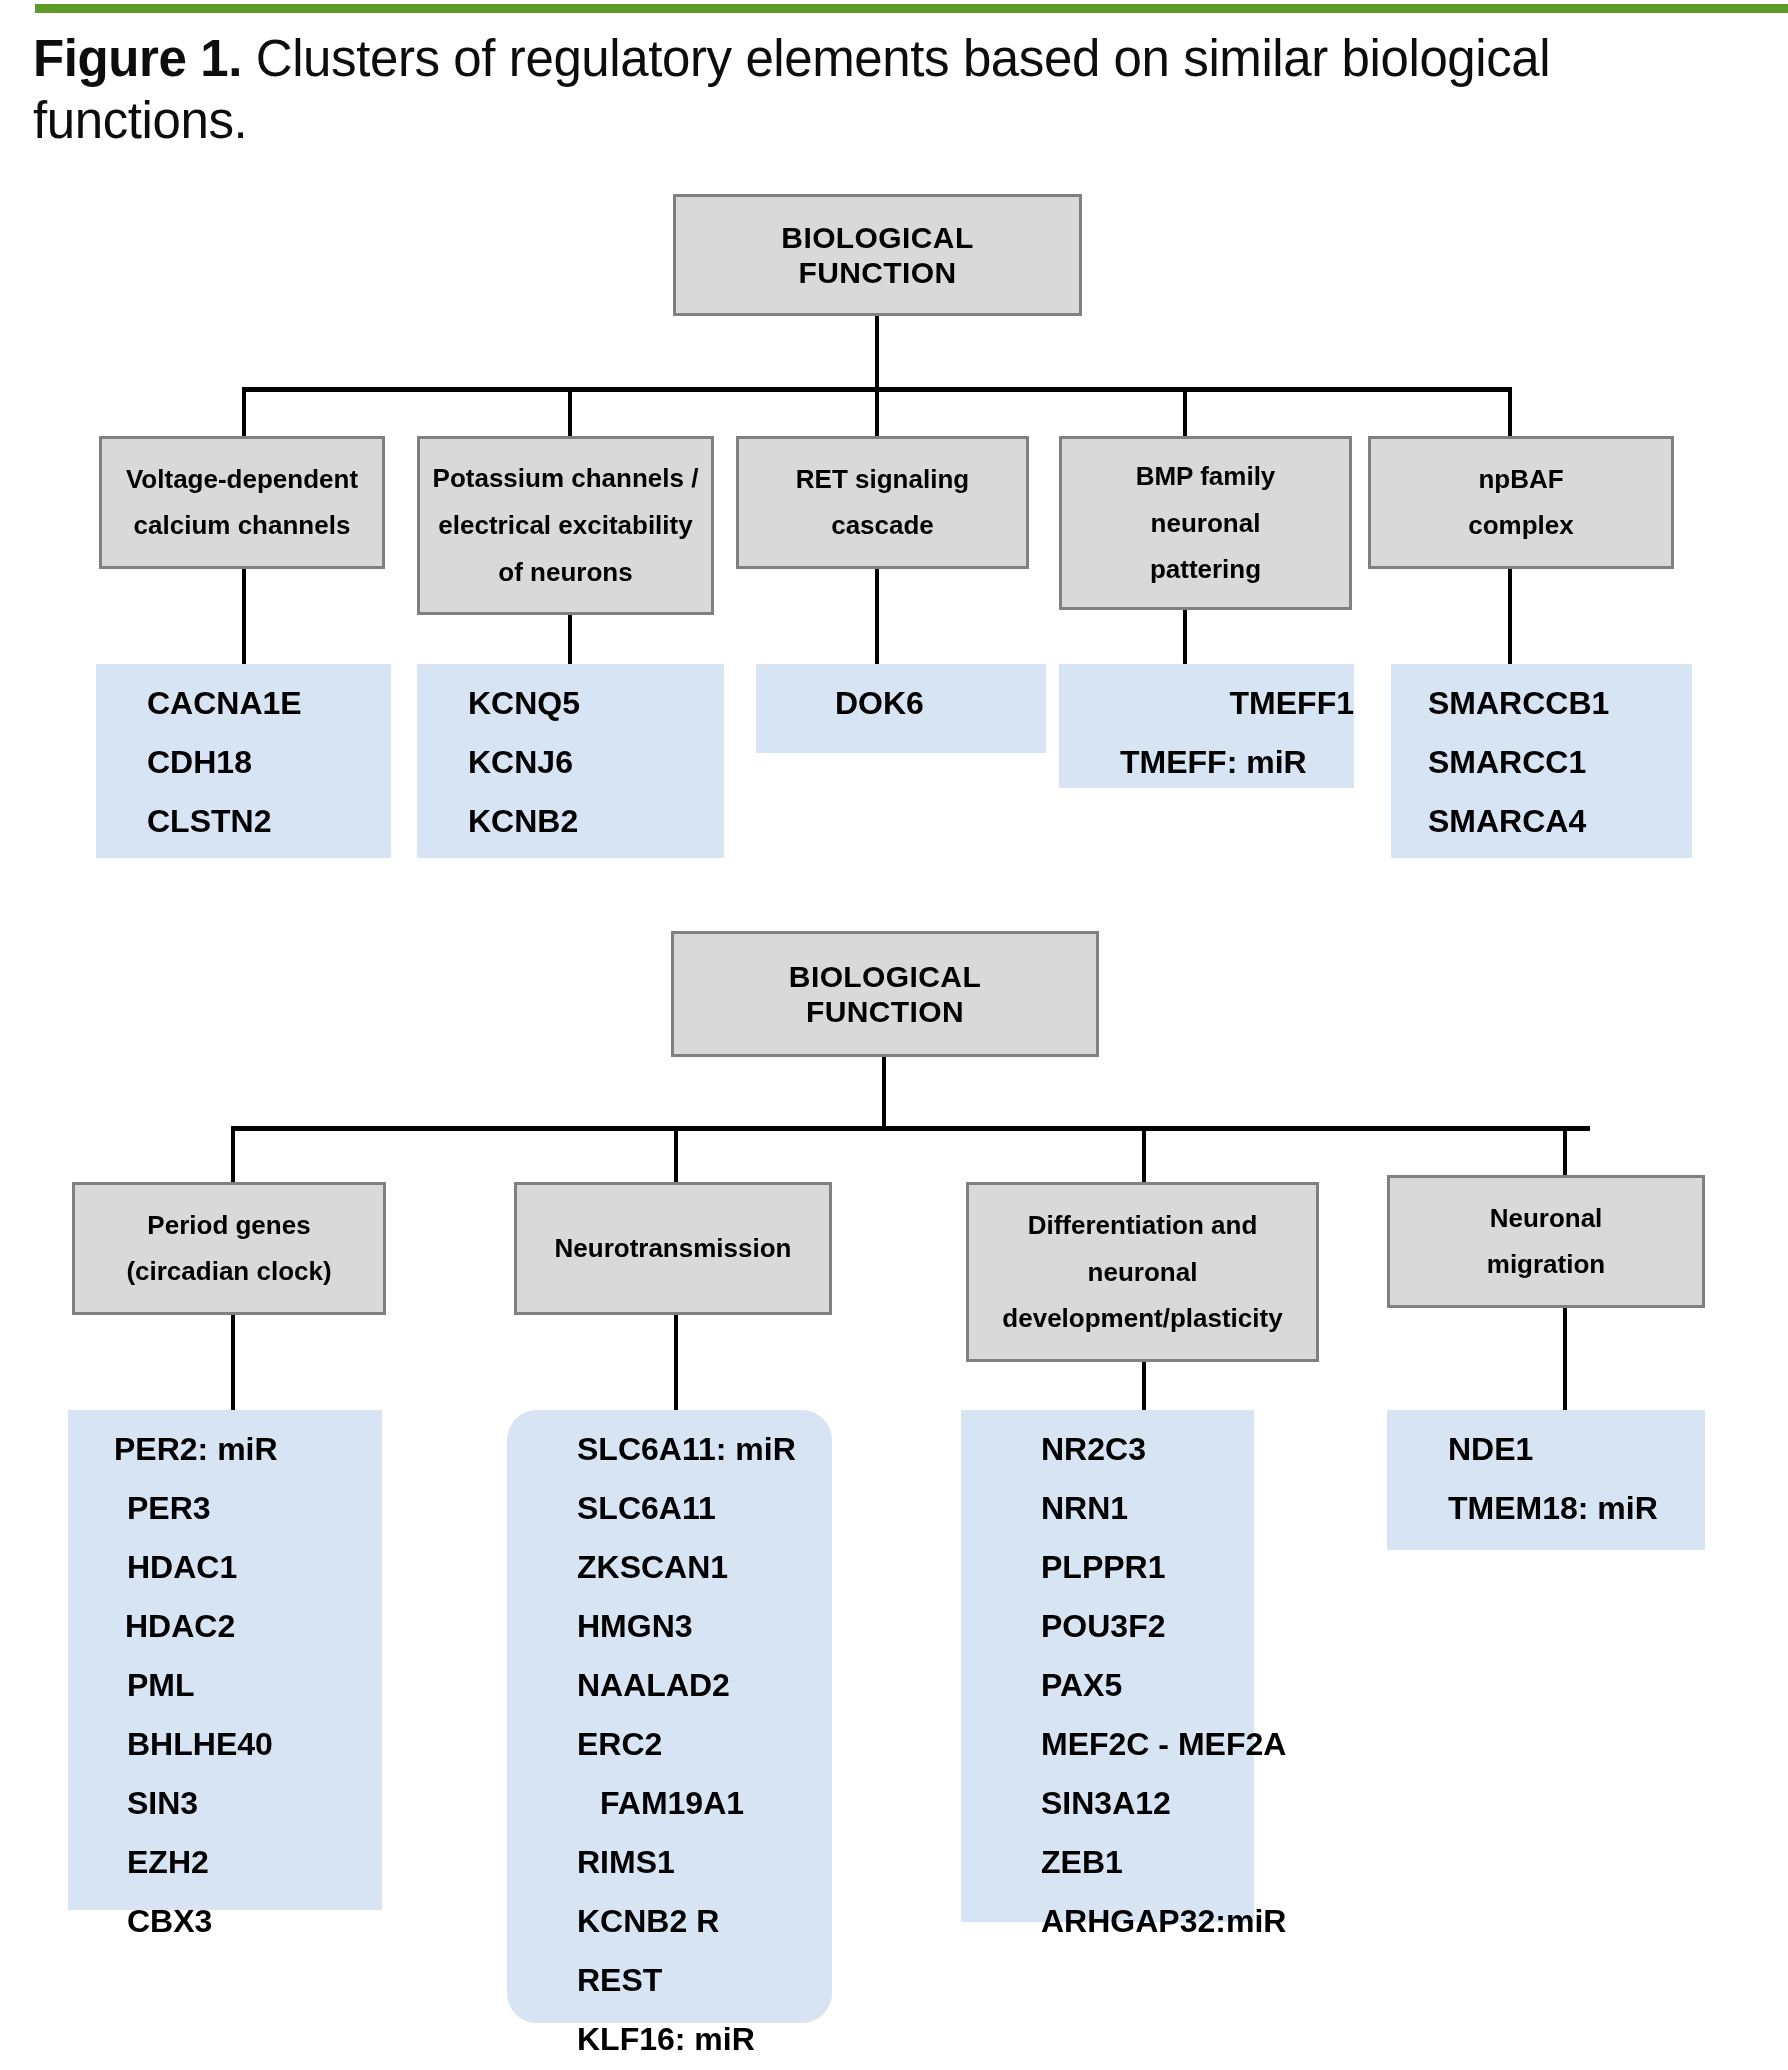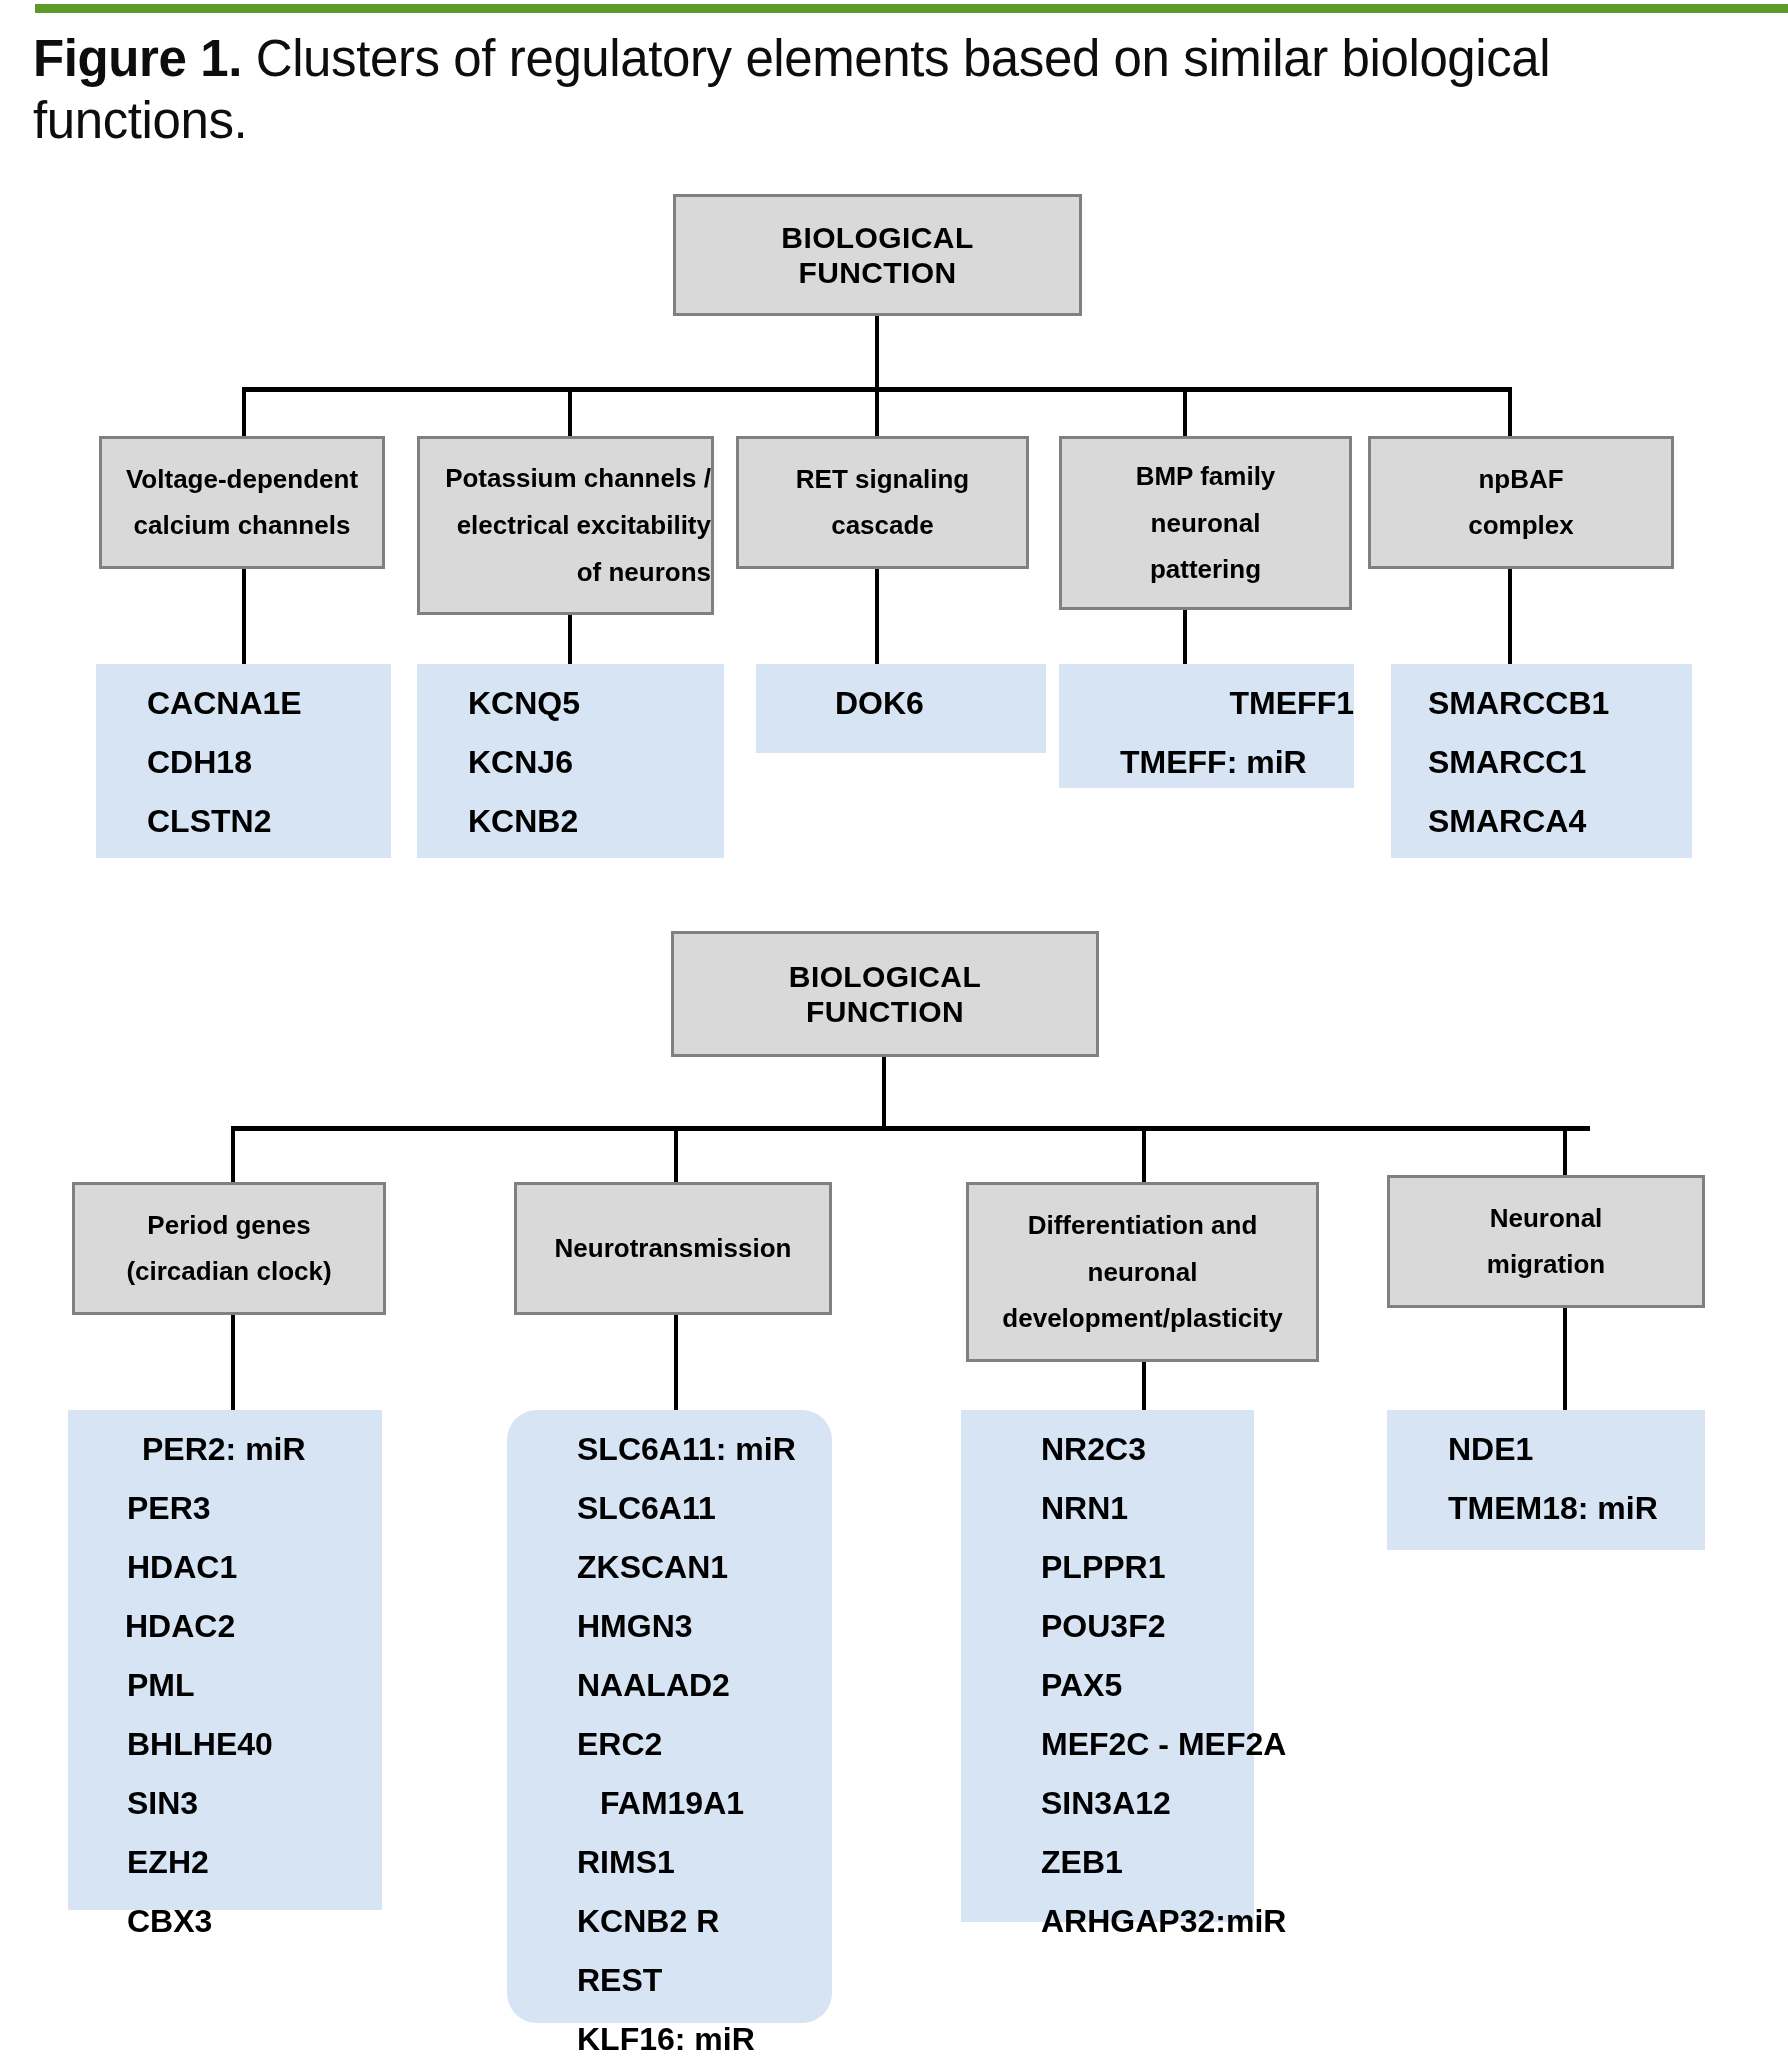--- a/index.html
+++ b/index.html
@@ -85,21 +85,21 @@
   <div class="vline" style="left:568px;top:387px;height:56px;"></div>
   <div class="vline" style="left:875px;top:387px;height:56px;"></div>
   <div class="vline" style="left:1183px;top:387px;height:56px;"></div>
   <div class="vline" style="left:1508px;top:387px;height:56px;"></div>
 
   <div class="gbox cat-box" style="left:99px;top:436px;width:286px;height:133px;">
     <span class="ln">Voltage-dependent</span>
     <span class="ln">calcium channels</span>
   </div>
 
-  <div class="gbox cat-box" style="left:417px;top:436px;width:297px;height:179px;text-align:right;">
+  <div class="gbox cat-box" style="left:417px;top:436px;width:297px;height:179px;">
     <span class="ln">Potassium channels /</span>
     <span class="ln">electrical excitability</span>
     <span class="ln">of neurons</span>
   </div>
 
   <div class="gbox cat-box" style="left:736px;top:436px;width:293px;height:133px;">
     <span class="ln">RET signaling</span>
     <span class="ln">cascade</span>
   </div>
 
@@ -182,21 +182,21 @@
     <span class="ln">Neuronal</span>
     <span class="ln">migration</span>
   </div>
 
   <div class="vline" style="left:231px;top:1314px;height:98px;"></div>
   <div class="vline" style="left:674px;top:1314px;height:98px;"></div>
   <div class="vline" style="left:1142px;top:1361px;height:51px;"></div>
   <div class="vline" style="left:1563px;top:1307px;height:105px;"></div>
 
   <div class="bbox" style="left:68px;top:1410px;width:314px;height:500px;">
-    <span class="gene" style="padding-left:74px;">PER2: miR</span>
+    <span class="gene" style="padding-left:46px;">PER2: miR</span>
     <span class="gene" style="padding-left:59px;">PER3</span>
     <span class="gene" style="padding-left:59px;">HDAC1</span>
     <span class="gene" style="padding-left:57px;">HDAC2</span>
     <span class="gene" style="padding-left:59px;">PML</span>
     <span class="gene" style="padding-left:59px;">BHLHE40</span>
     <span class="gene" style="padding-left:59px;">SIN3</span>
     <span class="gene" style="padding-left:59px;">EZH2</span>
     <span class="gene" style="padding-left:59px;">CBX3</span>
   </div>
 

